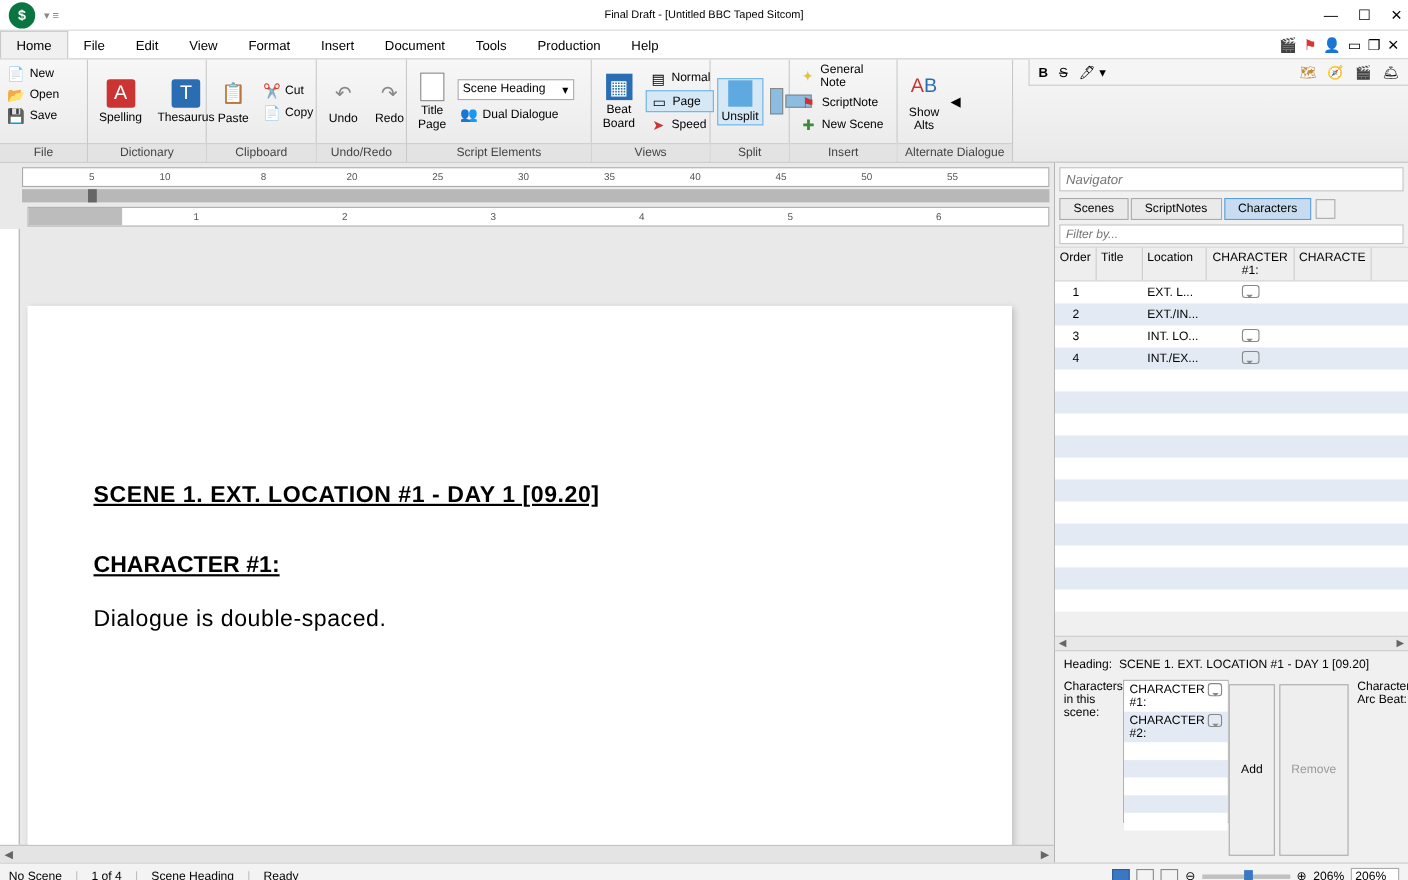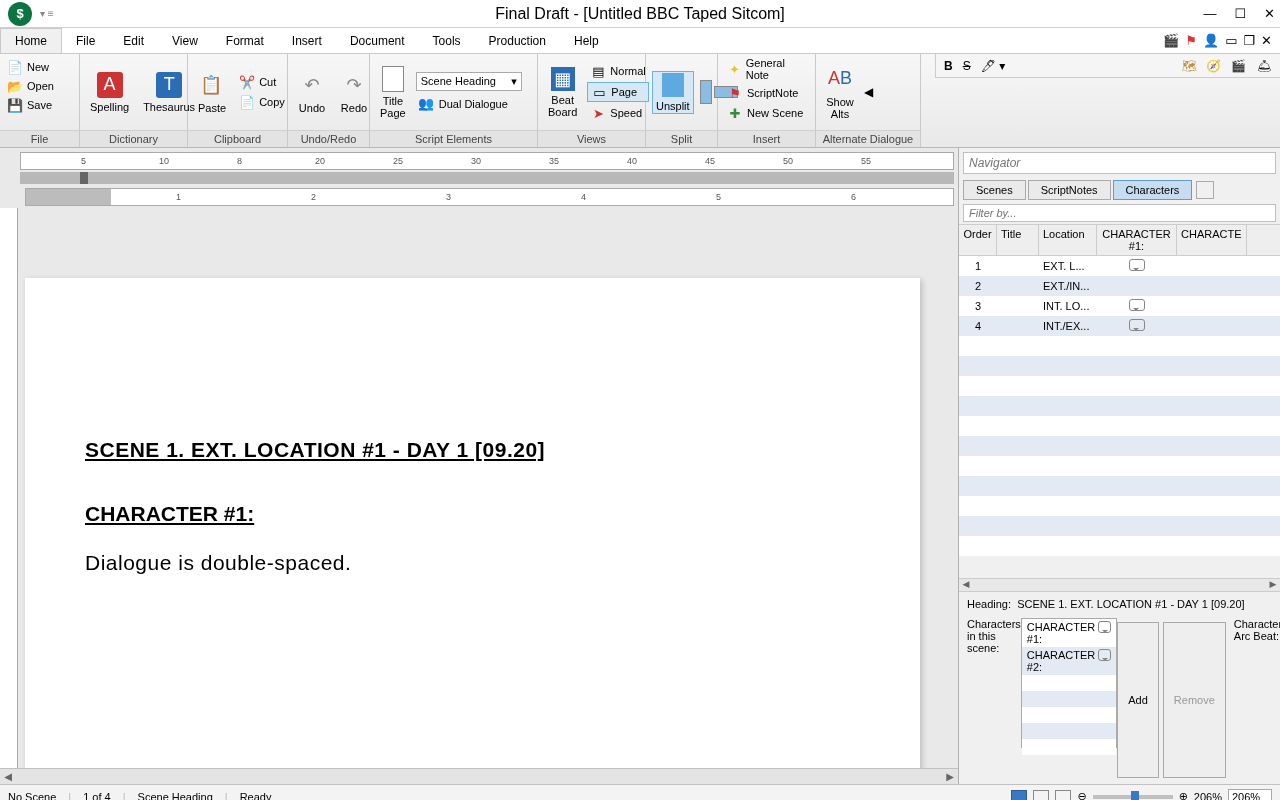--- a/index.html
+++ b/index.html
@@ -2,21 +2,21 @@
 <html><head>
 <meta charset="utf-8">
 <style>
 * { box-sizing: border-box; margin: 0; padding: 0; font-family: "Segoe UI", Arial, sans-serif; }
 body { width: 1280px; height: 800px; background: #f0f0f0; overflow: hidden; font-size: 12px; }
 
 
 .titlebar { height: 28px; background: #fff; display: flex; align-items: center; position: relative; border-bottom: 1px solid #d0d0d0; }
 .app-icon { width: 24px; height: 24px; margin-left: 8px; background: #0a7540; border-radius: 50%; display: flex; align-items: center; justify-content: center; color: #fff; font-weight: bold; font-size: 13px; }
 .qat { margin-left: 8px; font-size: 10px; color: #888; }
-.title-text { position: absolute; left: 50%; transform: translateX(-50%); font-size: 16px; }
+.title-text { position: absolute; left: 50%; transform: translateX(-50%); font-size: 10px; }
 .win-ctrls { position: absolute; right: 5px; display: flex; gap: 18px; align-items: center; font-size: 13px; }
 .win-ctrls span { cursor: pointer; }
 
 
 .menubar { height: 26px; background: #fff; display: flex; align-items: center; border-bottom: 1px solid #c9c9c9; position: relative; }
 .tab { padding: 4px 14px; height: 100%; display: flex; align-items: center; cursor: pointer; }
 .tab.active { background: #f0f0f0; border: 1px solid #c9c9c9; border-bottom: none; }
 .menubar-right { position: absolute; right: 8px; display: flex; gap: 6px; align-items: center; }
 .menubar-right span { font-size: 13px; cursor: pointer; }
 
@@ -311,21 +311,21 @@
   <span>🧭</span>
   <span>🎬</span>
   <span>🛎</span>
 </div>
 
 <div class="main">
   <div class="editor">
     <div class="rulerbar">
       <div class="hruler" id="hruler">
           <span style="left: 60px;">5</span>
-          <span style="left: 138px;">10</span>
+          <span style="left: 124px;">10</span>
           <span style="left: 216px;">8</span>
           <span style="left: 294px;">20</span>
           <span style="left: 372px;">25</span>
           <span style="left: 450px;">30</span>
           <span style="left: 528px;">35</span>
           <span style="left: 606px;">40</span>
           <span style="left: 684px;">45</span>
           <span style="left: 762px;">50</span>
           <span style="left: 840px;">55</span>
         </div>

